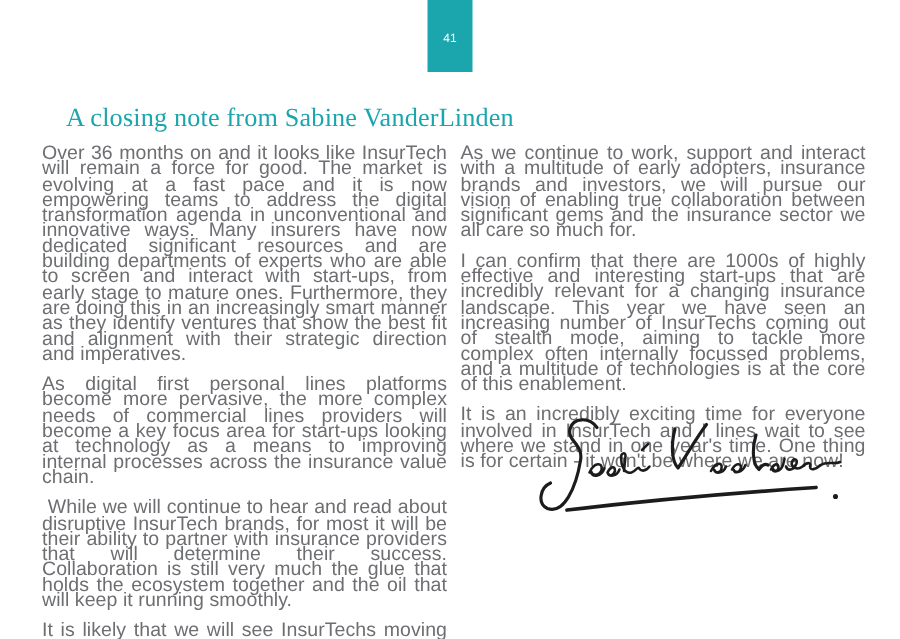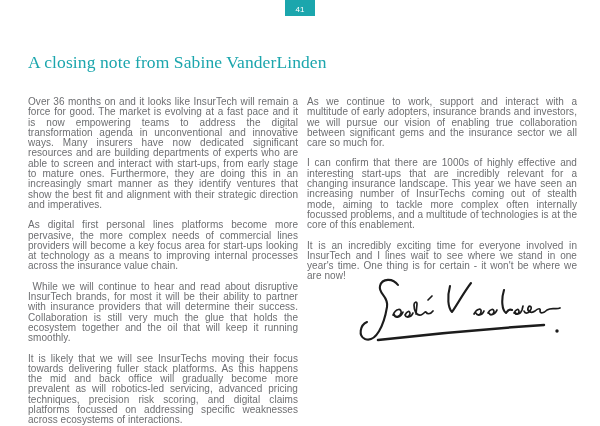--- a/index.html
+++ b/index.html
@@ -10,54 +10,54 @@
     margin: 0 auto;
     background: var(--background, #ffffff);
     overflow: hidden;
     font-family: "Liberation Sans", sans-serif;
   }
   .page-badge {
     position: absolute;
     left: 285px;
     top: 0;
     width: 30px;
-    height: 16px;
+    height: 48px;
     background: var(--accent-teal, #1BA6AD);
     color: #ffffff;
     font-size: 8px;
     font-family: "Liberation Sans", sans-serif;
     display: flex;
     align-items: center;
     justify-content: center;
     padding-top: 2px;
     box-sizing: border-box;
   }
   .page-title {
     position: absolute;
     left: 28px;
     top: 52px;
-    margin: 0;
+    margin: 16px;
     font-family: "Liberation Serif", serif;
     font-weight: 500;
     font-size: 17.5px;
     letter-spacing: 0.1px;
     color: var(--accent-teal, #1BA6AD);
   }
   .columns {
     position: absolute;
     left: 28px;
     top: 97px;
     width: 549px;
     display: flex;
     gap: 9px;
   }
   .col { flex: 1 1 0; min-width: 0; }
   .col p {
     margin: 0 0 10px 0;
-    font-size: 10px;
+    font-size: 13px;
     line-height: 10.3px;
     letter-spacing: 0.05px;
     text-align: justify;
     color: var(--body-text, #6D6E71);
   }
   .signature {
     position: absolute;
     left: 338px;
     top: 268px;
     width: 240px;

